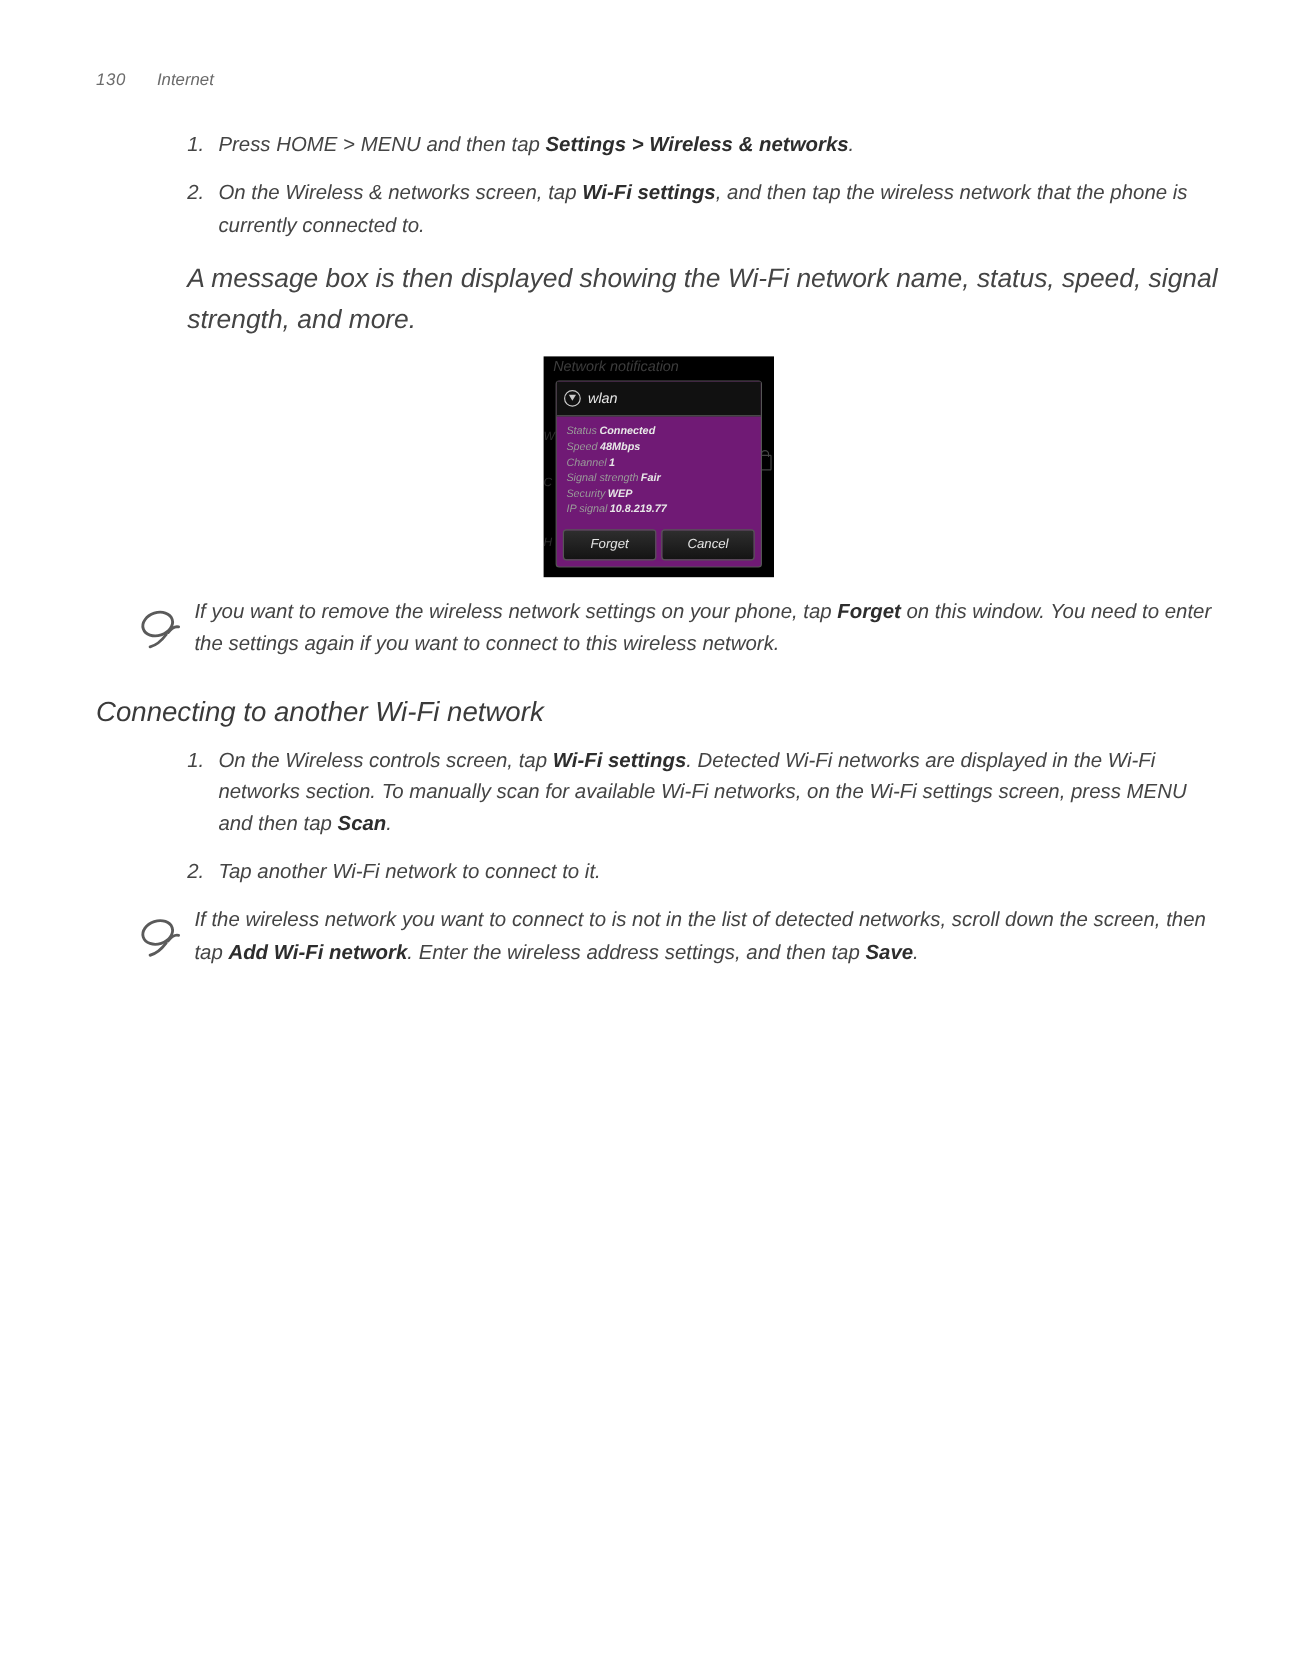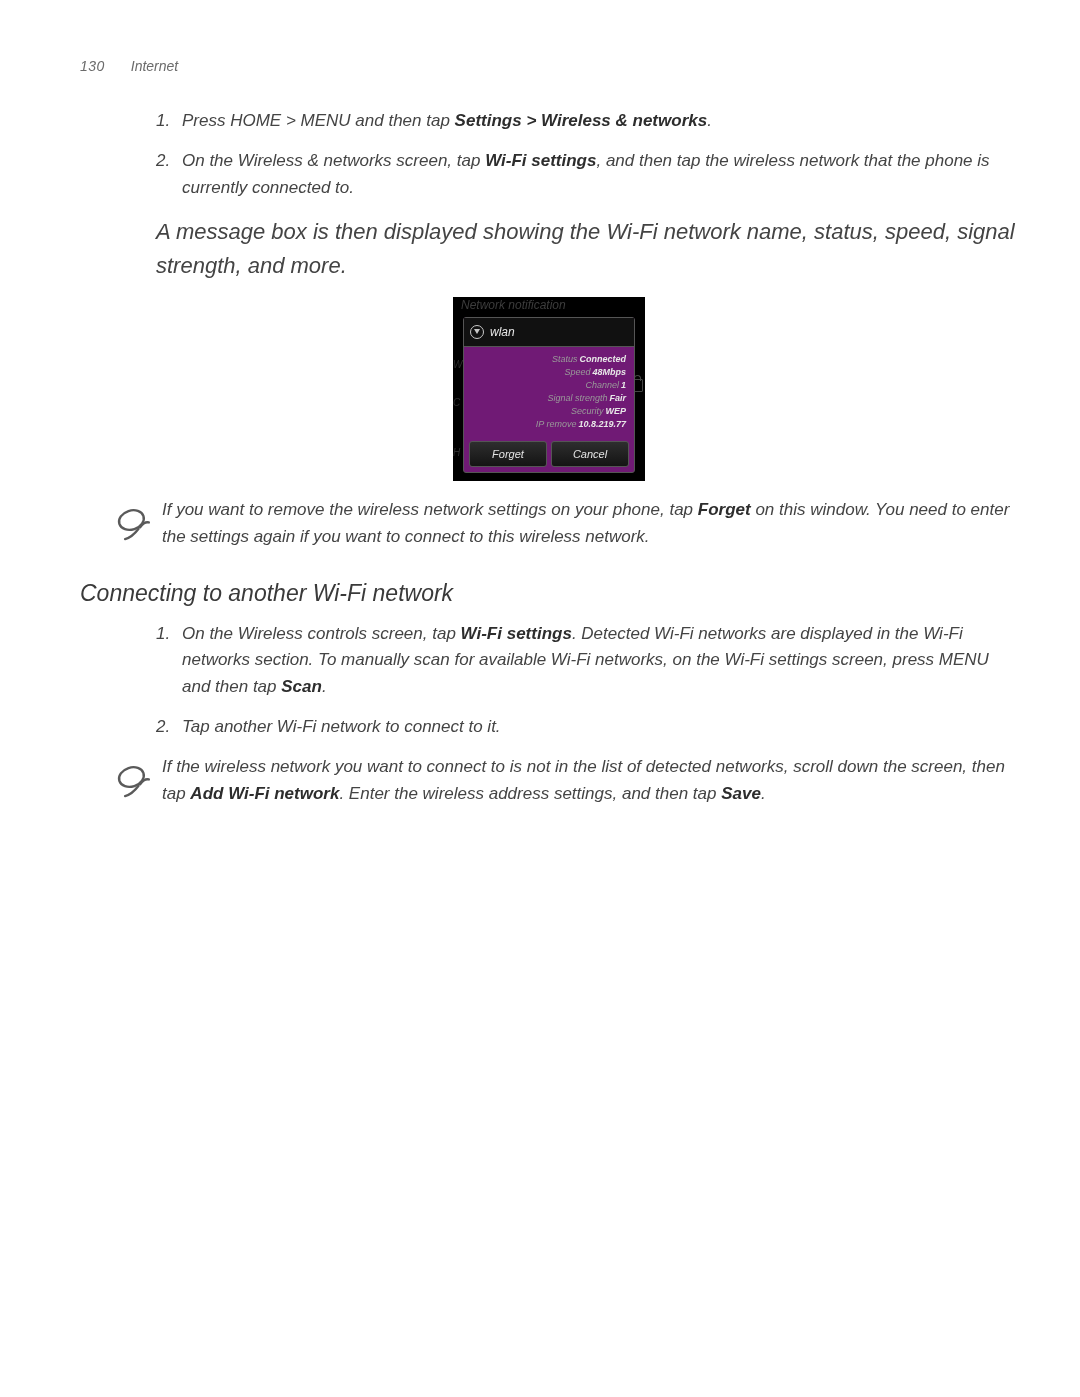--- a/index.html
+++ b/index.html
@@ -154,21 +154,20 @@
     left: 2.5px; top: 3px;
     border-left: 3.5px solid transparent;
     border-right: 3.5px solid transparent;
     border-top: 5px solid #c8c8c8;
   }
   .dlg-body {
     padding: 6px 8px 4px 8px;
     color: #e8e8e8;
     font-size: 9px;
     line-height: 13px;
-    text-align: right;
   }
   .dlg-row .lbl { color: #999; }
   .dlg-row .val { font-weight: bold; color: #e8e8e8; margin-left: 2px; }
   .dlg-btns {
     position: absolute;
     left: 5px; right: 5px; bottom: 5px;
     display: flex;
     gap: 4px;
   }
   .dlg-btn {
@@ -215,21 +214,21 @@
     <div class="dialog">
       <div class="dlg-title">
         <span class="dlg-title-icon"></span><span>wlan</span>
       </div>
       <div class="dlg-body">
         <div class="dlg-row"><span class="lbl">Status</span><span class="val">Connected</span></div>
         <div class="dlg-row"><span class="lbl">Speed</span><span class="val">48Mbps</span></div>
         <div class="dlg-row"><span class="lbl">Channel</span><span class="val">1</span></div>
         <div class="dlg-row"><span class="lbl">Signal strength</span><span class="val">Fair</span></div>
         <div class="dlg-row"><span class="lbl">Security</span><span class="val">WEP</span></div>
-        <div class="dlg-row"><span class="lbl">IP remove</span><span class="val">10.8.219.77</span></div>
+        <div class="dlg-row"><span class="lbl">IP signal</span><span class="val">10.8.219.77</span></div>
       </div>
       <div class="dlg-btns">
         <div class="dlg-btn">Forget</div>
         <div class="dlg-btn">Cancel</div>
       </div>
     </div>
   </div>
 
   <div class="tip-row">
     <svg class="tip-icon" viewBox="0 0 48 48">

